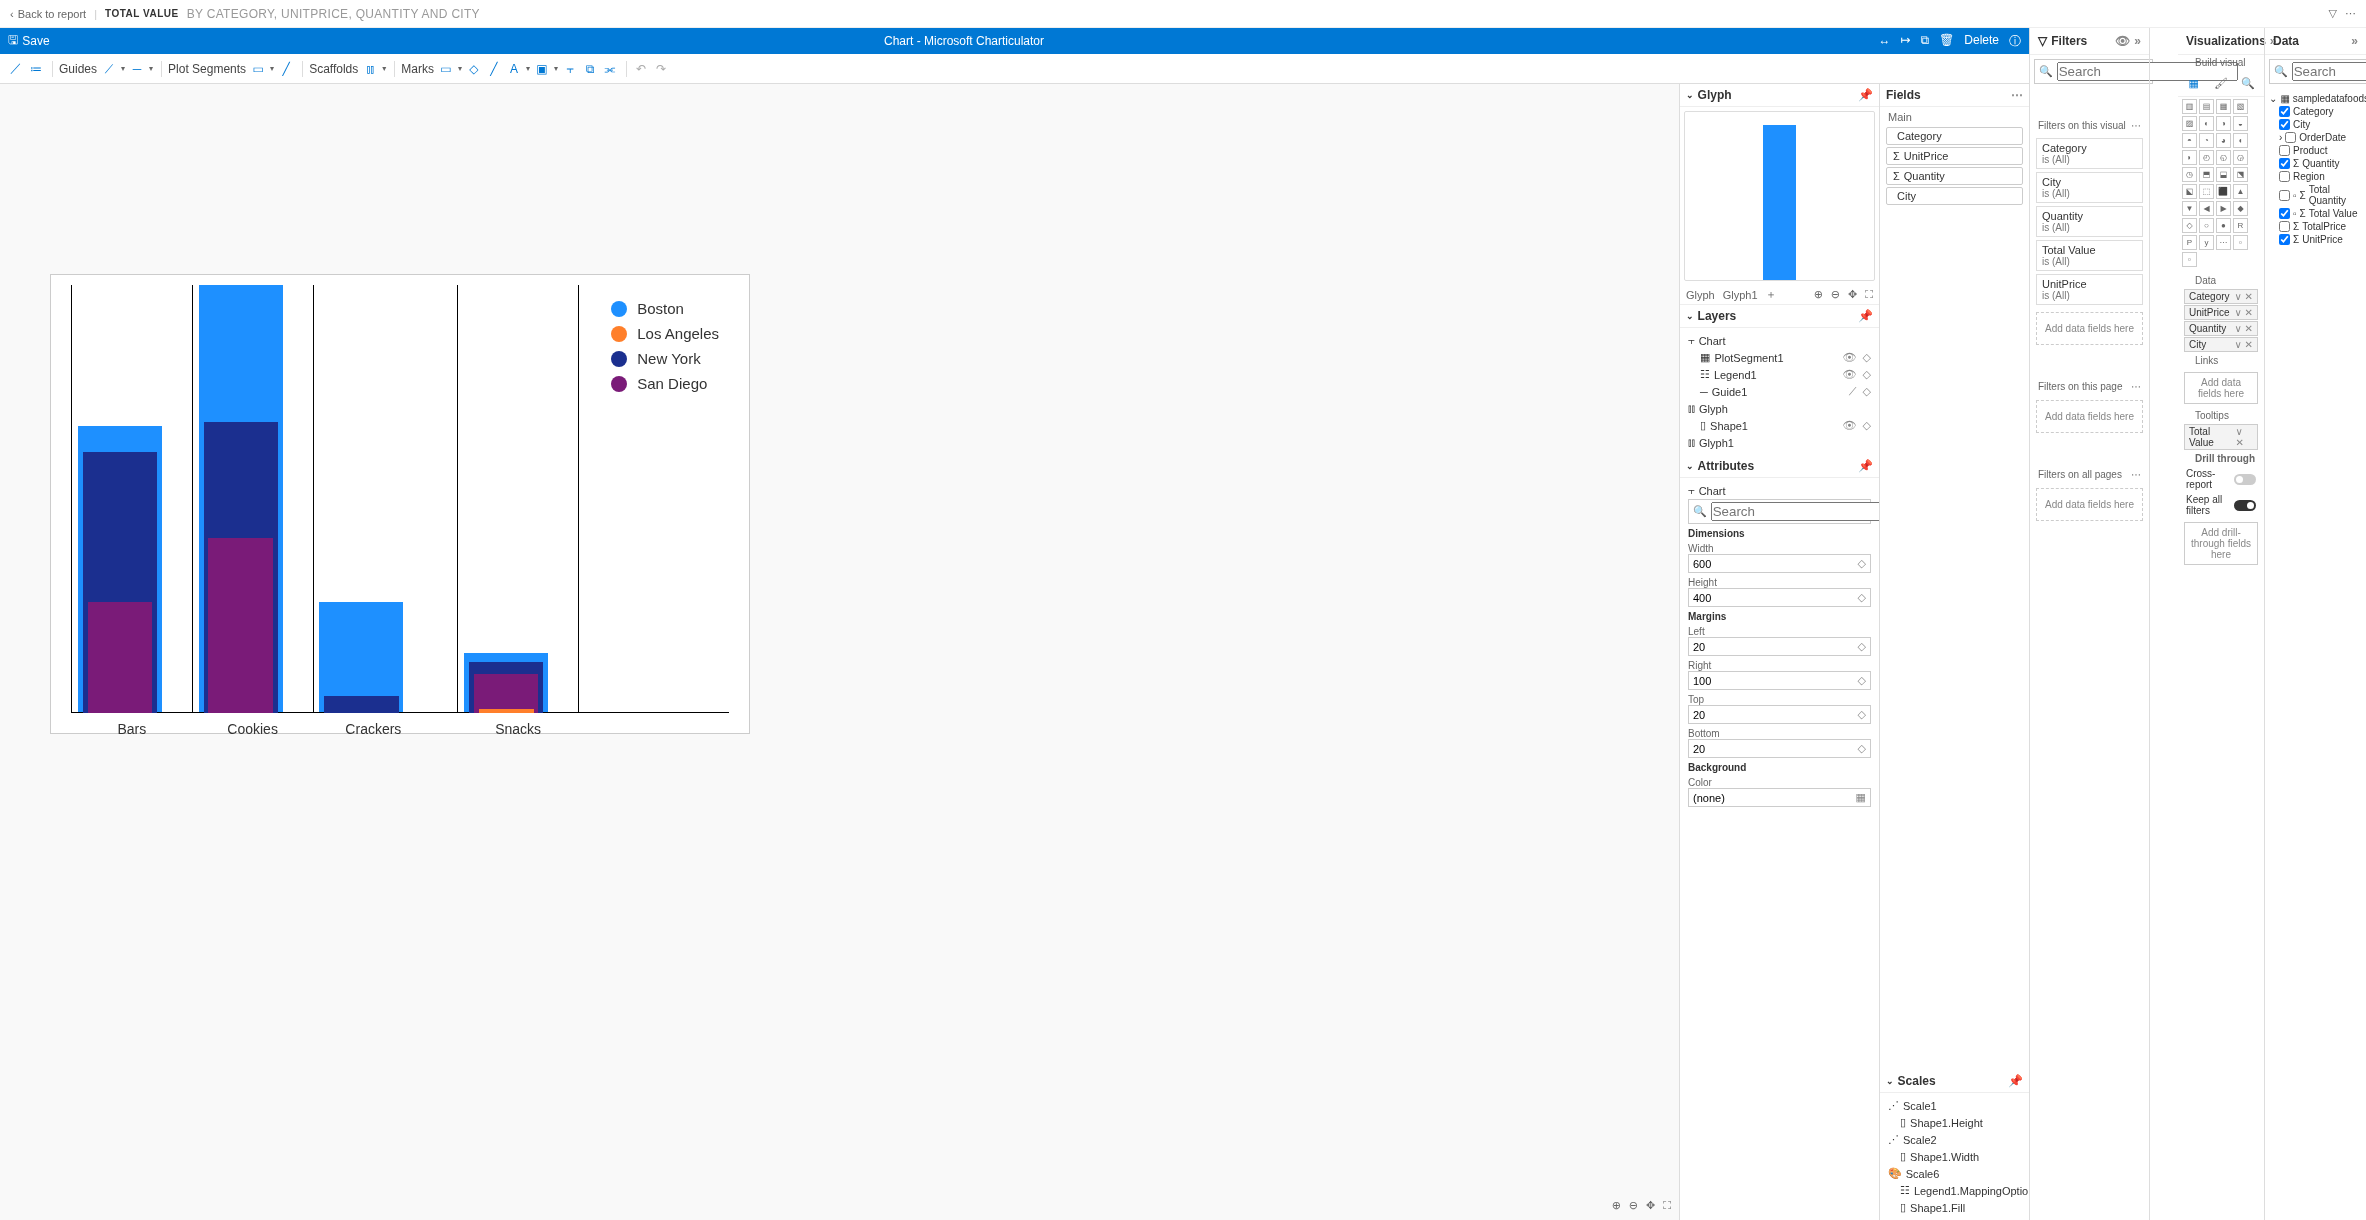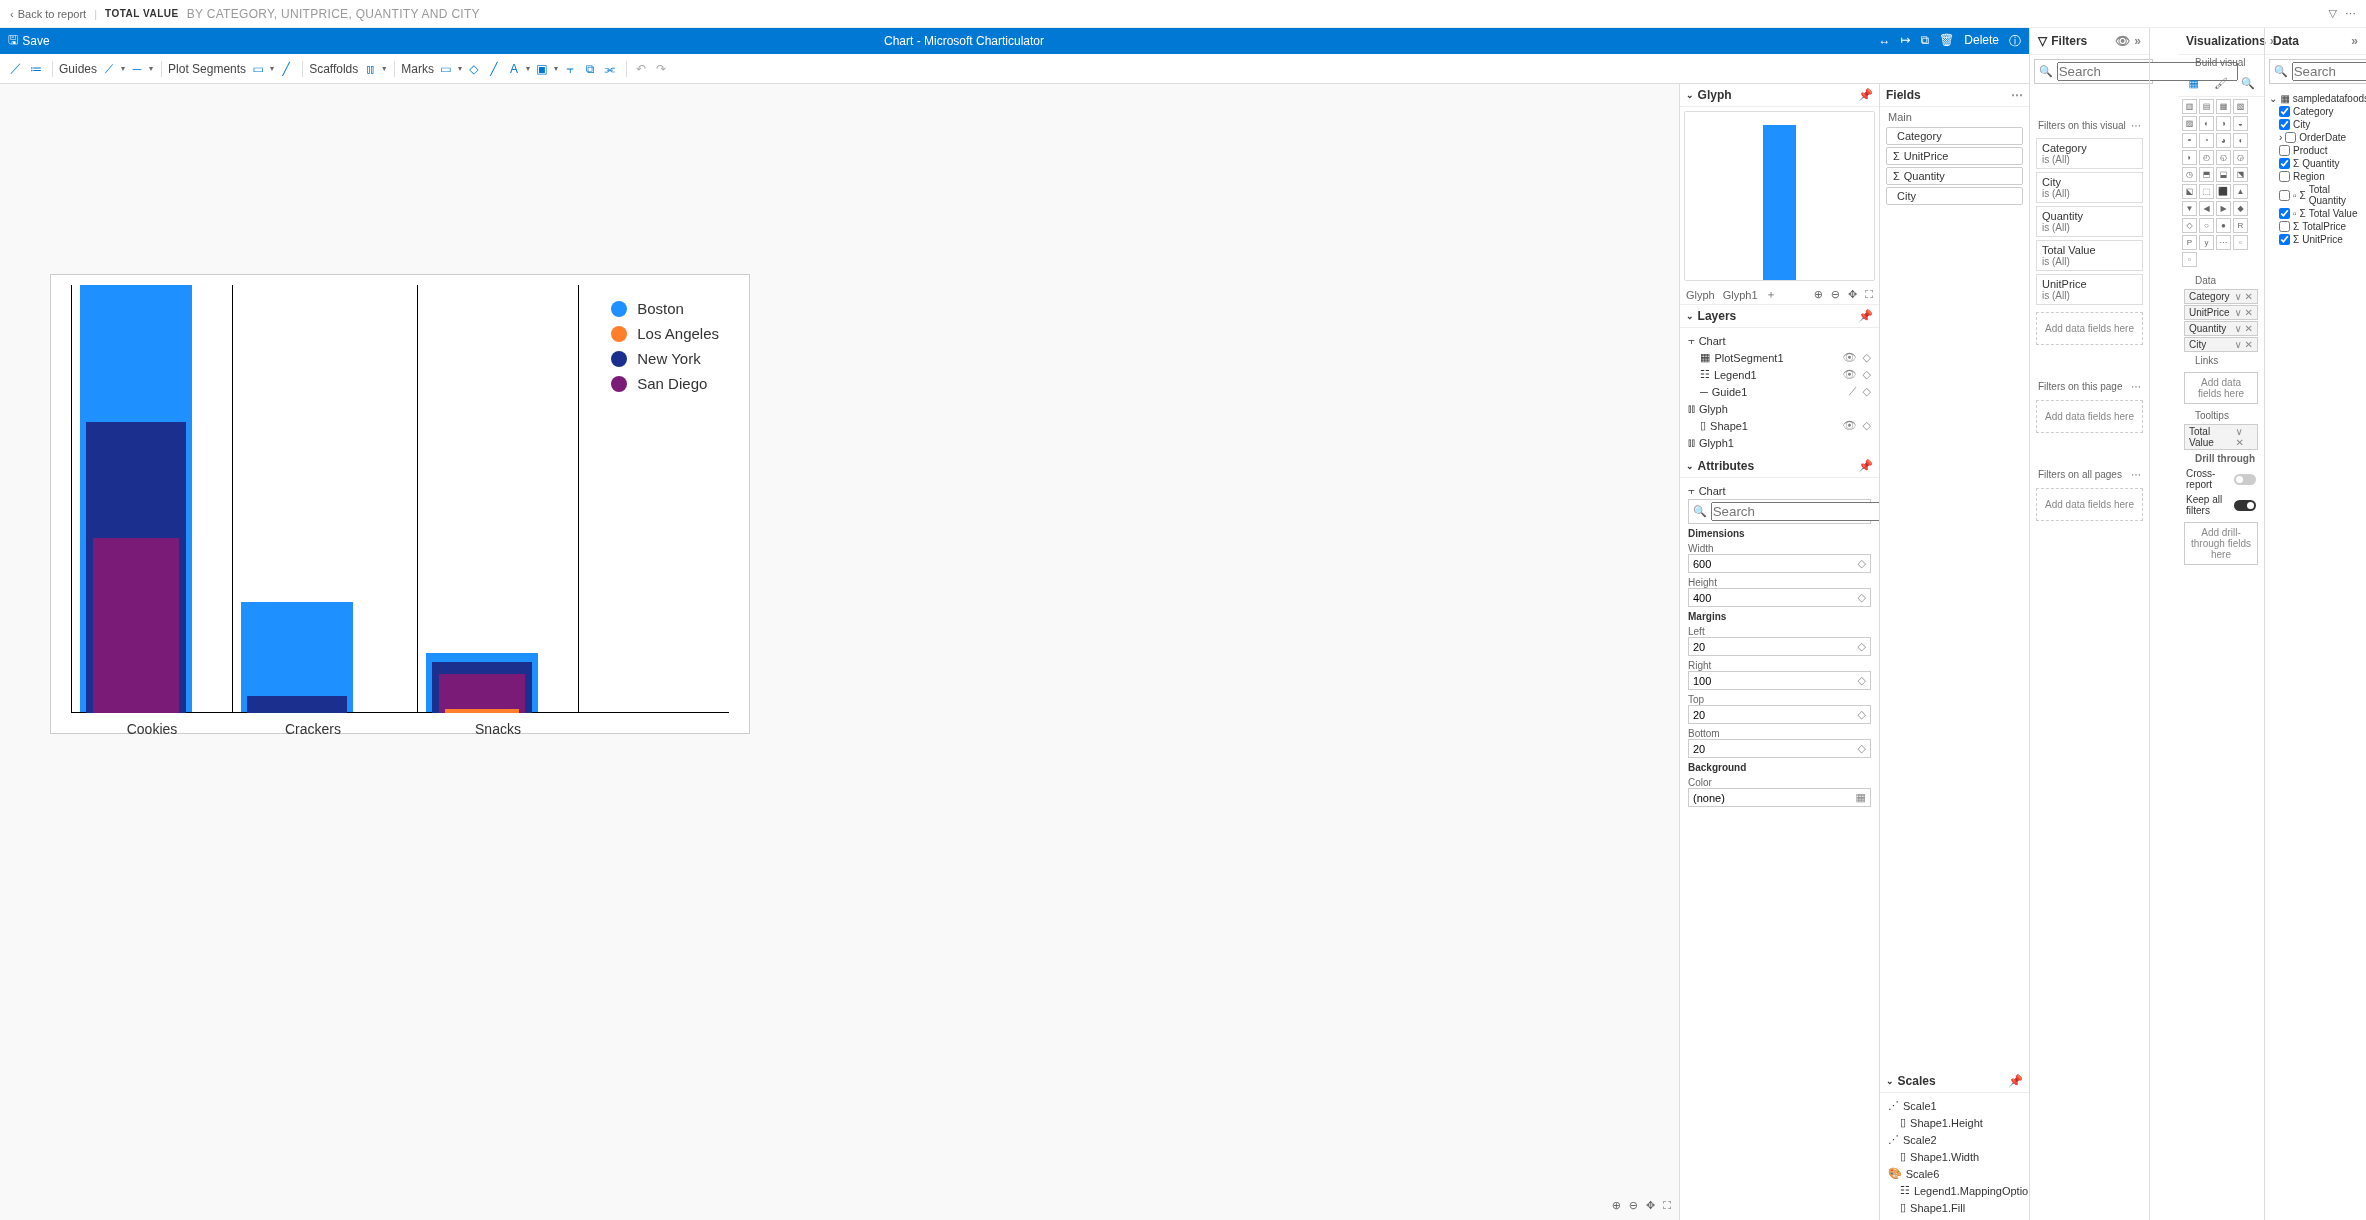--- a/index.html
+++ b/index.html
@@ -182,20 +182,26 @@
         <div class="tool-group">
           <span class="tb-icon" style="color:#aaa">↶</span>
           <span class="tb-icon" style="color:#aaa">↷</span>
         </div>
       </div>
 
       <div class="canvas-row">
         <div class="canvas-area">
           <div class="chart-surface">
             <div class="chart-bars-wrap" id="bars-wrap">
+                <div class="cat-col">
+                  <div class="cat-label">Bars</div>
+                  <div class="bar-stack" style="background: rgb(30, 144, 255); height: 67%; width: 70%; left: 5%; z-index: 0;"></div>
+                  <div class="bar-stack" style="background: rgb(27, 47, 143); height: 61%; width: 62%; left: 9%; z-index: 1;"></div>
+                  <div class="bar-stack" style="background: rgb(122, 27, 120); height: 26%; width: 54%; left: 13%; z-index: 2;"></div>
+                </div>
                 <div class="cat-col">
                   <div class="cat-label">Cookies</div>
                   <div class="bar-stack" style="background: rgb(30, 144, 255); height: 100%; width: 70%; left: 5%; z-index: 0;"></div>
                   <div class="bar-stack" style="background: rgb(27, 47, 143); height: 68%; width: 62%; left: 9%; z-index: 1;"></div>
                   <div class="bar-stack" style="background: rgb(122, 27, 120); height: 41%; width: 54%; left: 13%; z-index: 2;"></div>
                 </div>
                 <div class="cat-col">
                   <div class="cat-label">Crackers</div>
                   <div class="bar-stack" style="background: rgb(30, 144, 255); height: 26%; width: 70%; left: 5%; z-index: 0;"></div>
                   <div class="bar-stack" style="background: rgb(27, 47, 143); height: 4%; width: 62%; left: 9%; z-index: 1;"></div>

